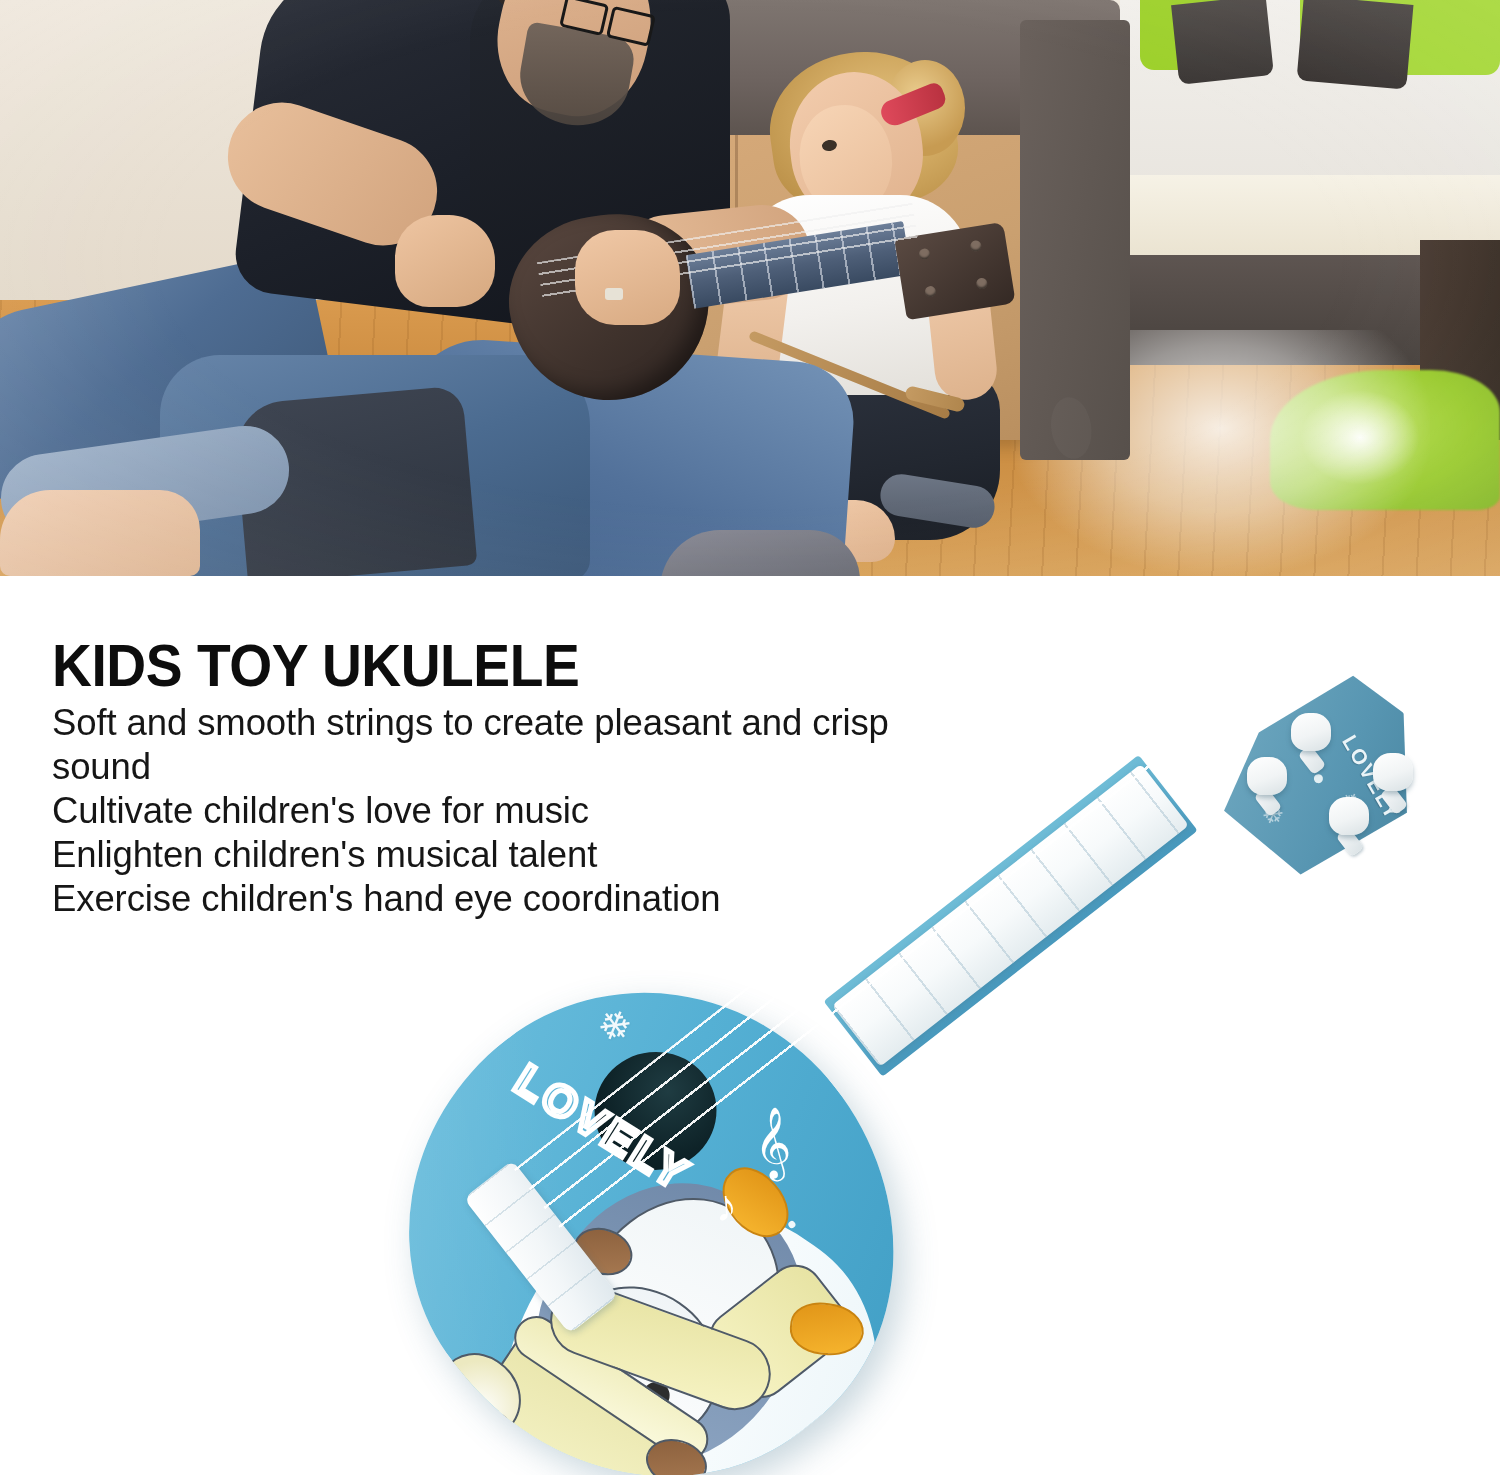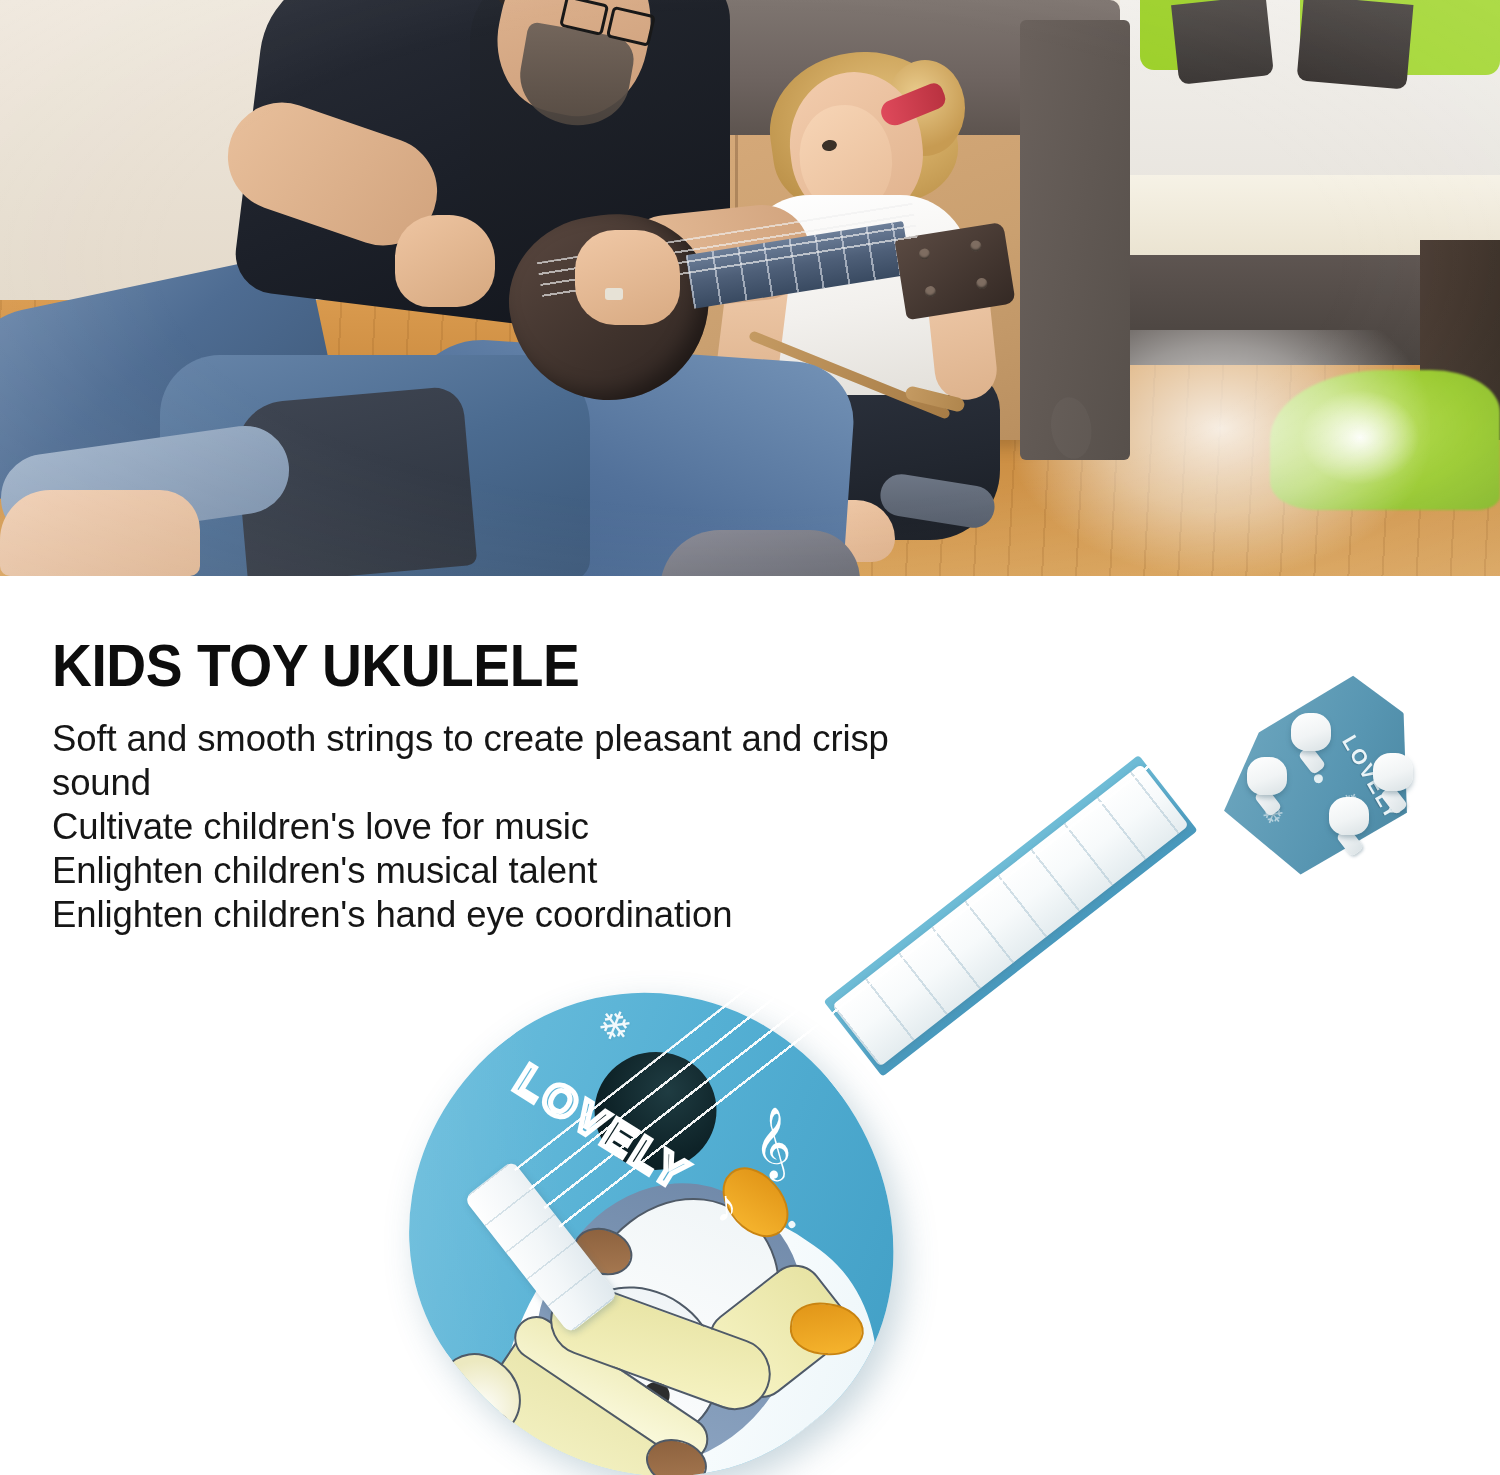--- a/index.html
+++ b/index.html
@@ -189,21 +189,21 @@
                backdrop-filter:blur(0px);
                background:radial-gradient(ellipse at 50% 45%, rgba(255,255,255,0) 55%, rgba(255,255,255,.10) 100%); }
 
   
   #copy { position:absolute; left:52px; top:634px; width:960px; }
   #headline {
     font-size:60px; font-weight:700; letter-spacing:-0.5px; line-height:1.06;
     color:#0d0d0d; font-family:"Liberation Sans Narrow","Liberation Sans",sans-serif;
     transform:scaleX(.92); transform-origin:left center; white-space:nowrap;
   }
-  .bullet-list { margin-top:19px; }
+  .bullet-list { margin-top:3px; }
   .bullet {
     font-size:36.5px; line-height:44px; color:#161616; font-weight:400;
     letter-spacing:-0.1px; white-space:pre-wrap;
   }
 
   
   #product { position:absolute; left:0; top:576px; width:1500px; height:899px; }
   #uke { position:absolute; left:398px; top:115px; width:1075px; height:790px; }
 
   
@@ -457,21 +457,21 @@
   <div class="ph photo-soften"></div>
 </div>
 
 <div id="copy">
   <h1 id="headline">KIDS TOY UKULELE</h1>
   <div class="bullet-list">
     <div class="bullet">Soft and smooth strings to create pleasant and crisp
 sound</div>
     <div class="bullet">Cultivate children's love for music</div>
     <div class="bullet">Enlighten children's musical talent</div>
-    <div class="bullet">Enlighten children's hand eye coordination</div>
+    <div class="bullet">Exercise children's hand eye coordination</div>
   </div>
 </div>
 
 <div id="product">
   <div id="uke">
     <div id="uke-rot">
 
       <div class="p-rim"></div>
 
       <div class="p-body">

